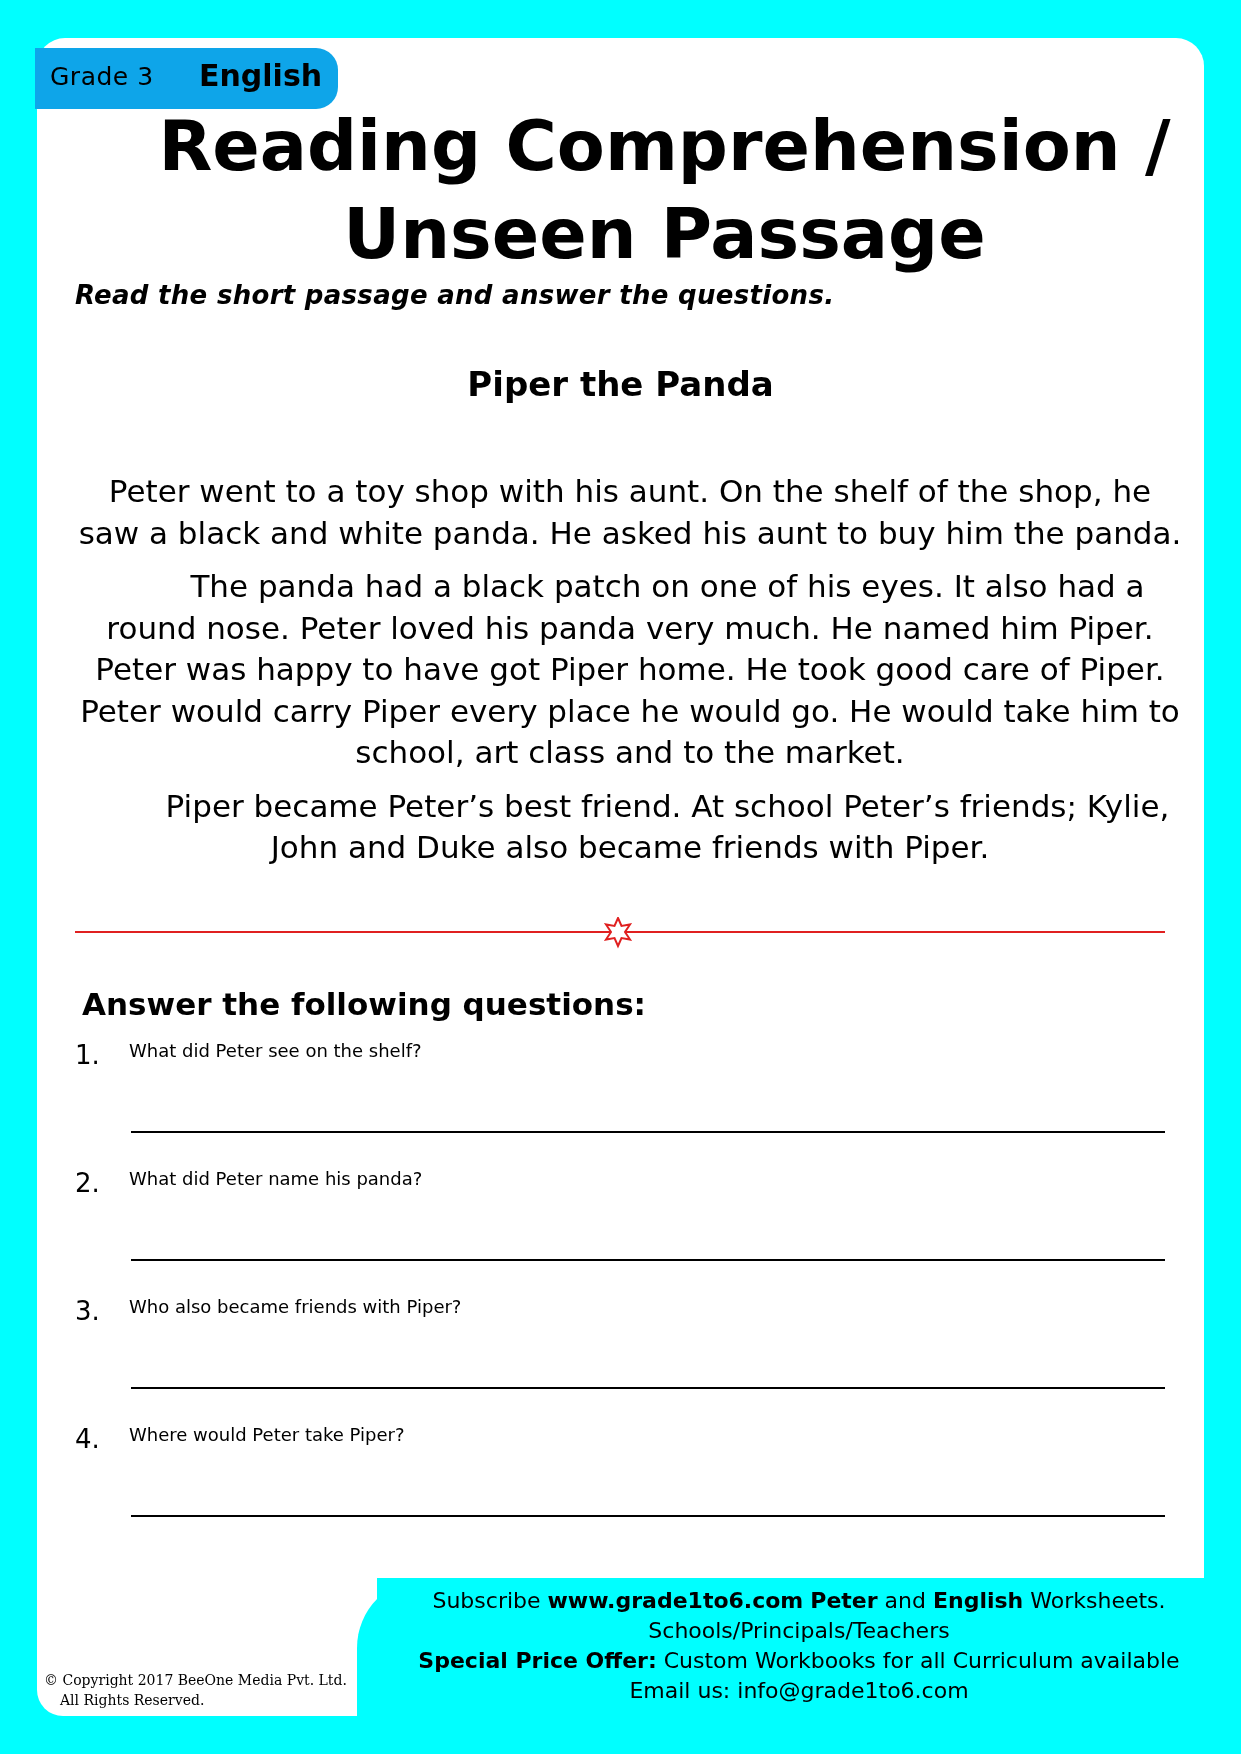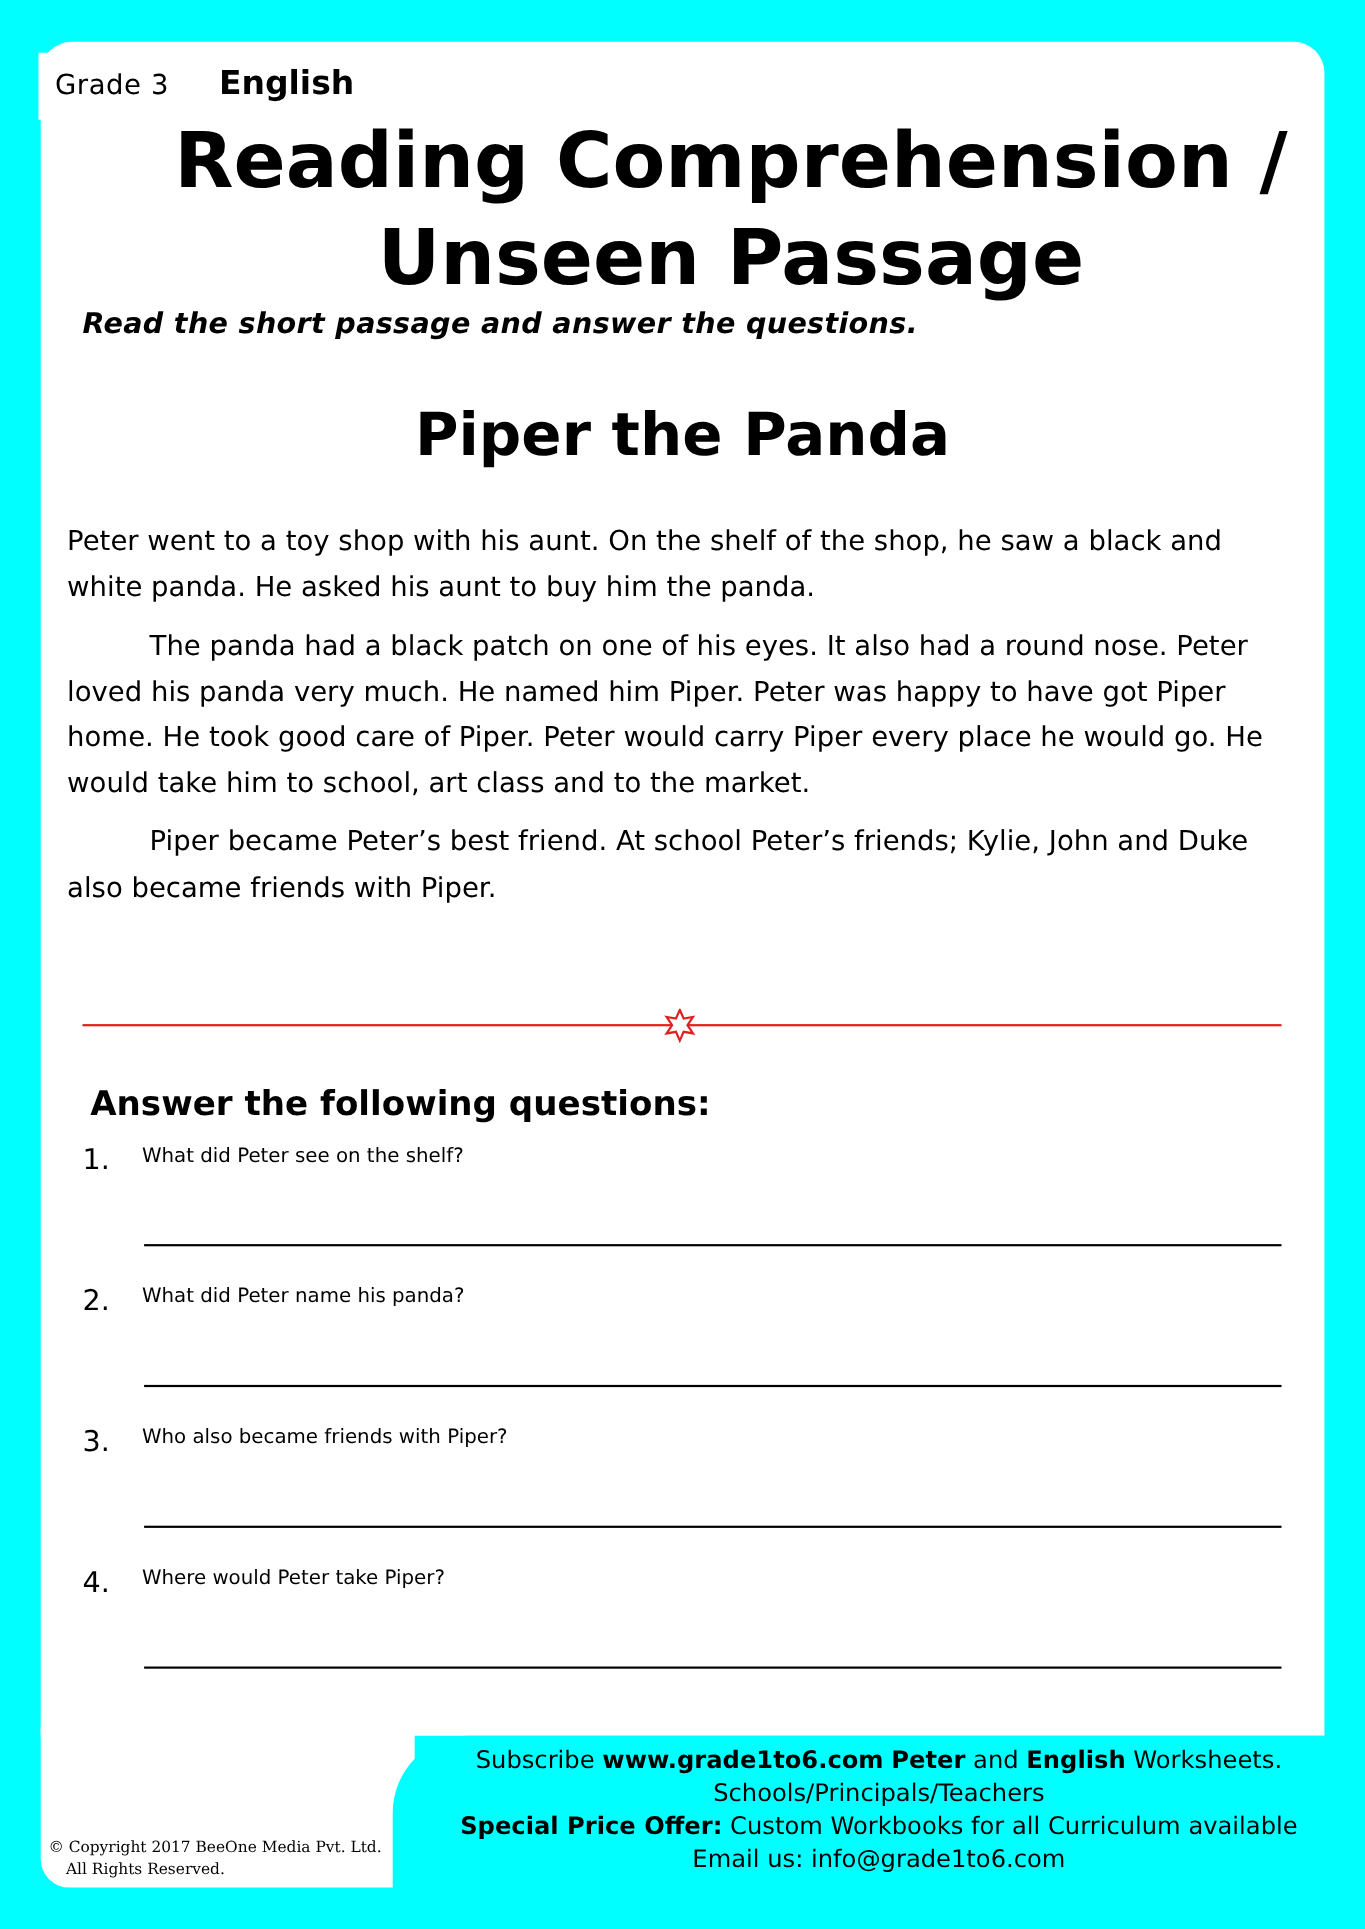--- a/index.html
+++ b/index.html
@@ -41,21 +41,21 @@
       height: 176px;
       background: #00FFFF;
       border-radius: 70px 0 0 0;
     }
     .grade-badge {
       position: absolute;
       left: 35px;
       top: 48px;
       width: 303px;
       height: 61px;
-      background: #ffffff;
+      background: #0ea5e9;
       border-radius: 0 22px 22px 0;
       display: flex;
       align-items: center;
     }
     .grade-label {
       position: absolute;
       left: 15px;
       top: 14px;
       font-family: "DejaVu Sans", sans-serif;
       font-size: 25px;
@@ -94,30 +94,31 @@
       letter-spacing: 0.3px;
     }
     .story-title {
       position: absolute;
       left: 37px;
       top: 364px;
       width: 1167px;
       text-align: center;
       font-family: "DejaVu Sans", sans-serif;
       font-weight: bold;
-      font-size: 54px;
+      font-size: 34px;
     }
     .passage {
       position: absolute;
-      left: 61px;
+      left: 75px;
       top: 471px;
       width: 1110px;
       font-family: "DejaVu Sans", sans-serif;
-      font-size: 25px;
+      font-size: 31px;
       line-height: 41.5px;
+      text-align: center;
     }
     .passage p {
       margin: 0 0 12px 0;
     }
     .passage p.indent {
       text-indent: 75px;
     }
     .divider {
       position: absolute;
       left: 75px;

